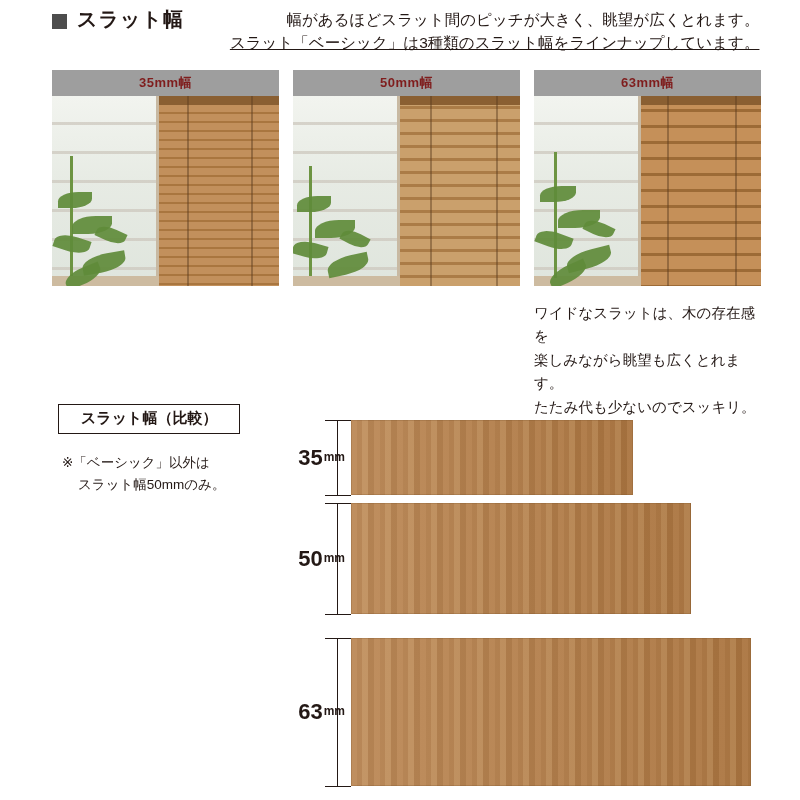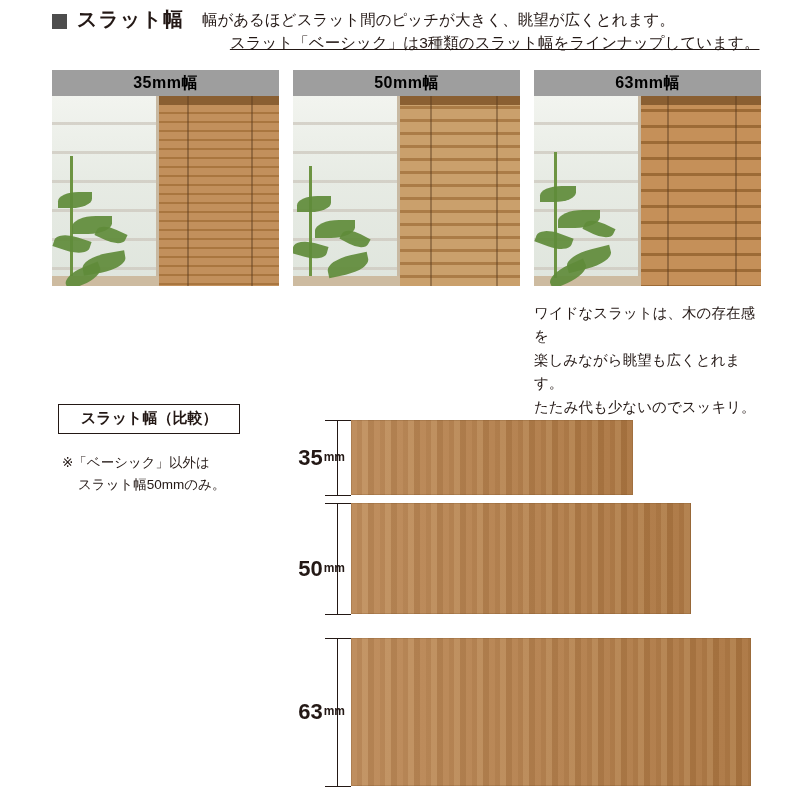--- a/index.html
+++ b/index.html
@@ -20,32 +20,32 @@
   }
   .sq{
     width:15px;height:15px;background:#4d4d4d;
     margin:14px 0 0 52px; flex:none;
   }
   .hdr-title{
     font-size:20px; font-weight:bold; letter-spacing:1px;
     margin:6px 0 0 10px; white-space:nowrap;
   }
   .hdr-lead{
-    font-size:15.5px; line-height:1.5; margin:8px 0 0 18px;
+    font-size:15.5px; line-height:1.5; margin:8px 0 0 18px;text-align:right;
   }
   .hdr-lead .l2{ padding-left:28px; display:block;text-decoration:underline;}
   
   .panels{
     position:absolute; left:52px; top:70px; width:710px;
     display:flex; gap:14px;
   }
   .panel{ width:227px; }
   .panel-cap{
-    height:26px; background:#9e9e9e; color:#000000;
-    font-size:16px; font-weight:bold; letter-spacing:.5px;
+    height:26px; background:#9e9e9e; color:#7f1d1d;
+    font-size:13px; font-weight:bold; letter-spacing:.5px;
     display:flex; align-items:center; justify-content:center;
   }
   .photo{
     position:relative; width:227px; height:190px; overflow:hidden;
     background:#dfe4de;
   }
   
   .photo .left{
     position:absolute;left:0;top:0;width:47%;height:100%;
     background:
@@ -234,21 +234,21 @@
       <span class="num">35</span>
         <span class="unit">mm</span>
     </div>
     <div class="board" style="top:0;width:282px;height:75px;"></div>
   </div>
 
   <div class="board-row" style="position:absolute;left:0;top:113px;width:420px;height:120px;">
     <div class="tick" style="top:0;"></div>
     <div class="tick" style="top:111px;"></div>
     <div class="vline" style="top:0;height:111px;"></div>
-    <div class="dim" style="top:10px;height:111px;">
+    <div class="dim" style="top:0;height:111px;">
       <span class="num">50</span>
         <span class="unit">mm</span>
     </div>
     <div class="board" style="top:0;width:340px;height:111px;"></div>
   </div>
 
   <div class="board-row" style="position:absolute;left:0;top:248px;width:420px;height:155px;">
     <div class="tick" style="top:0;"></div>
     <div class="tick" style="top:148px;"></div>
     <div class="vline" style="top:0;height:148px;"></div>

